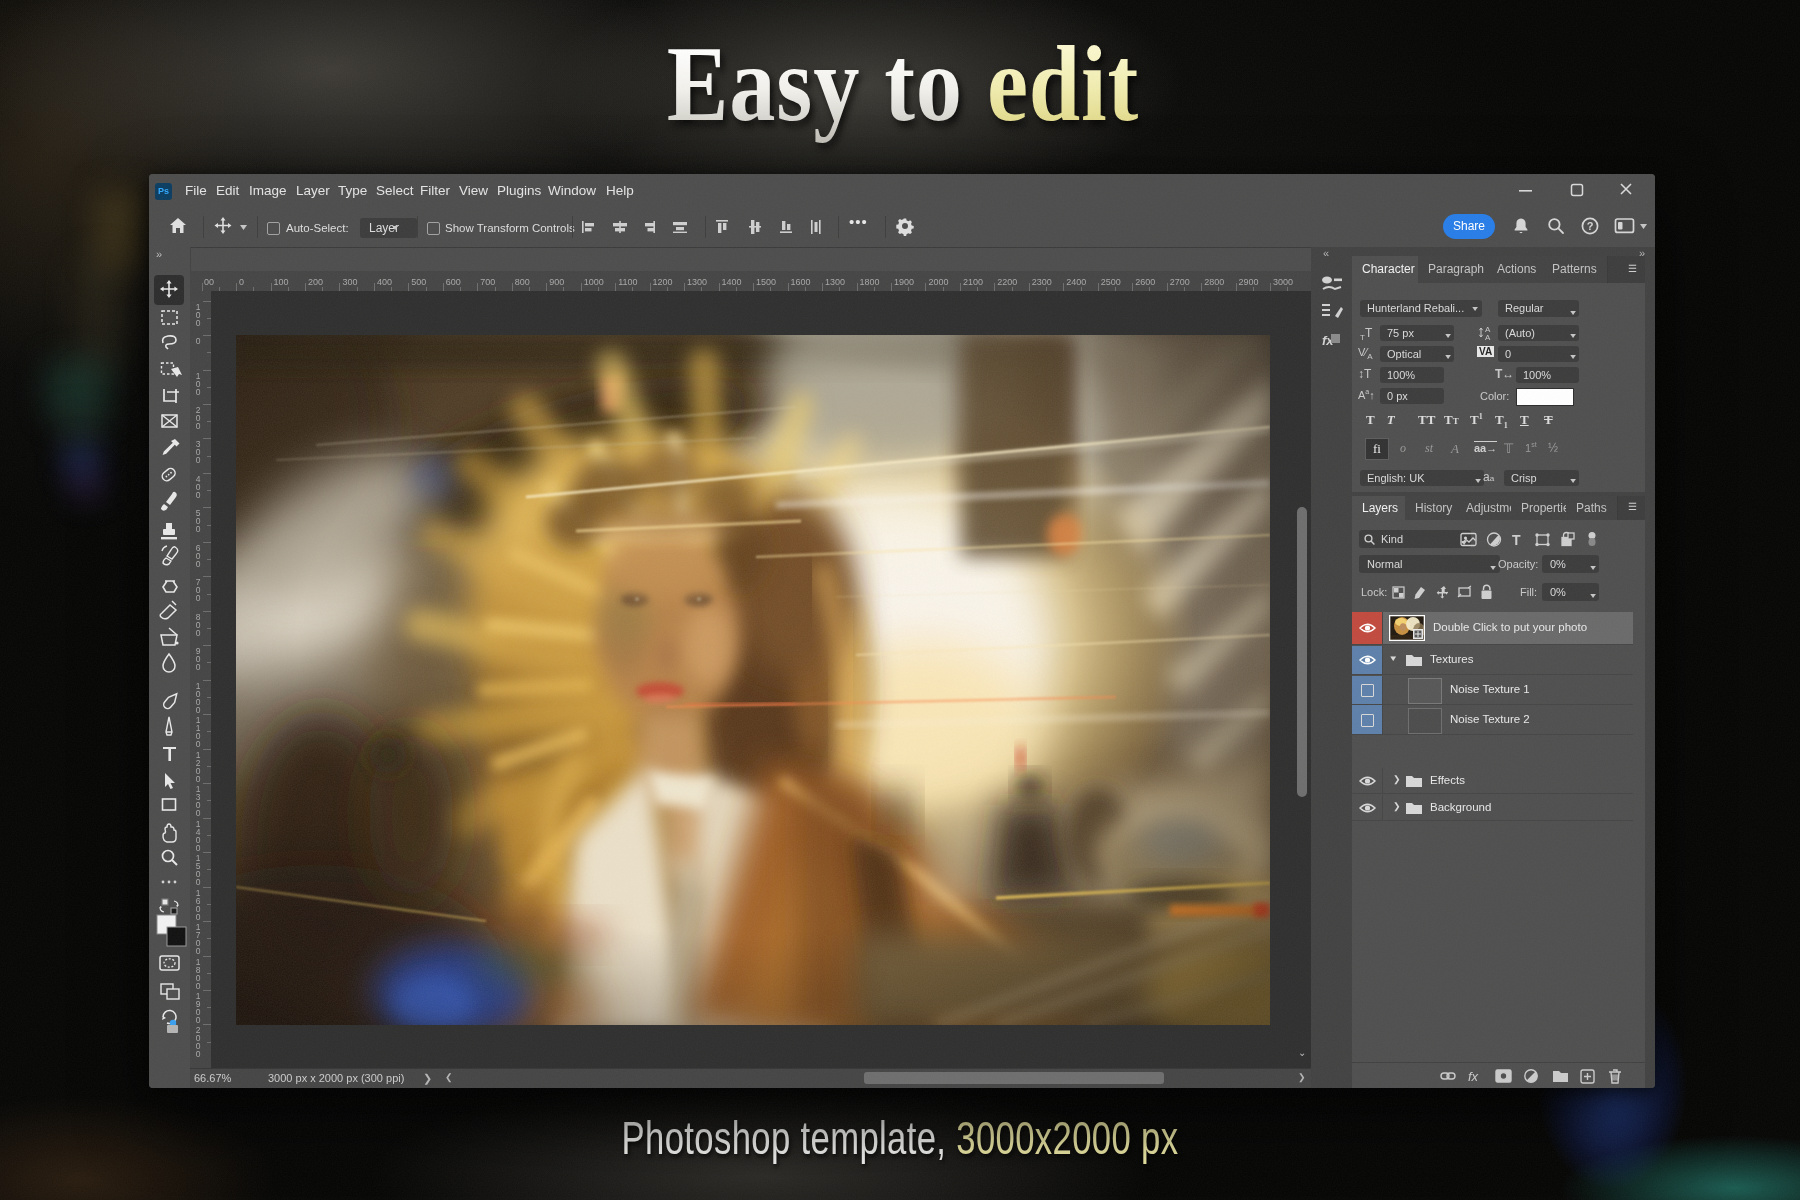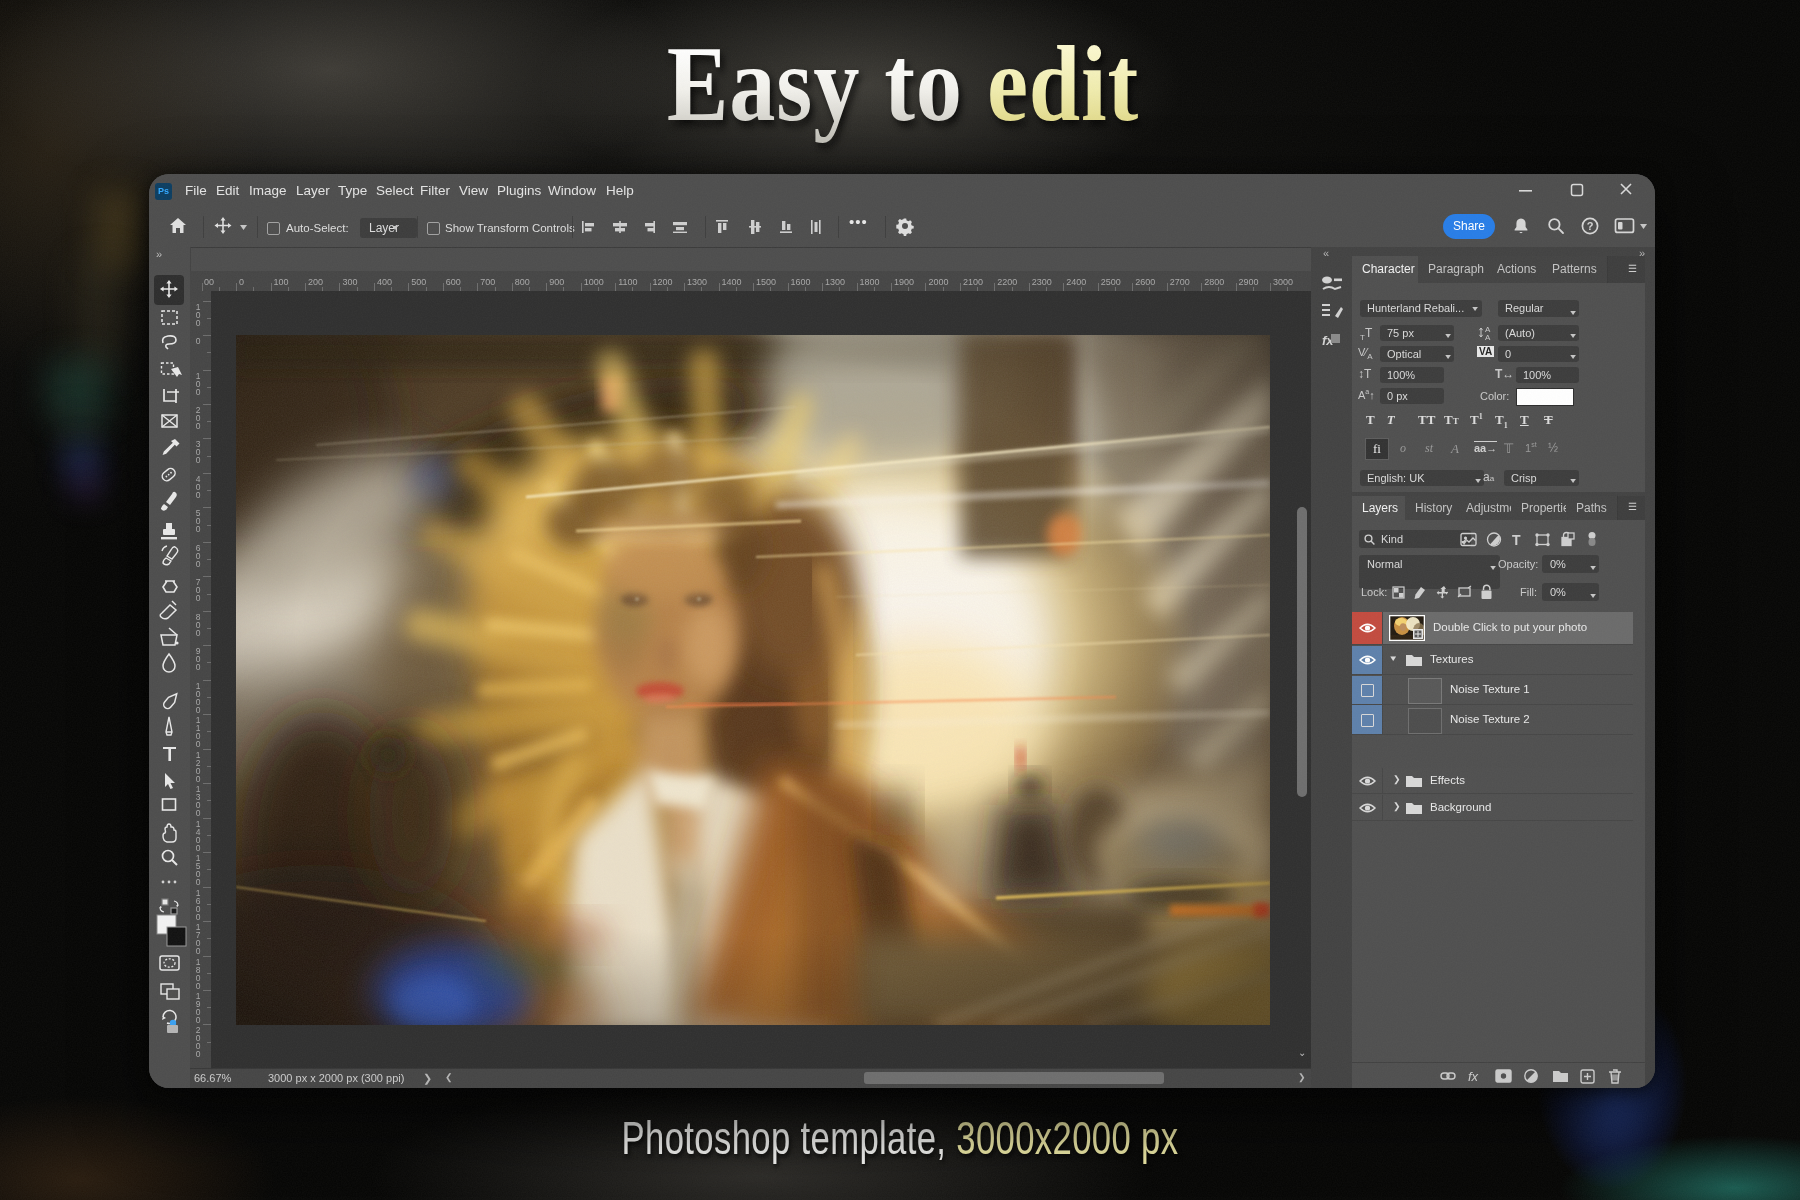--- a/index.html
+++ b/index.html
@@ -25,21 +25,21 @@
  -webkit-background-clip:text;background-clip:text;color:transparent;}
 #title .y{background:linear-gradient(180deg,#fbf8cf 20%,#f0ecae 55%,#ddd47e 95%);
  -webkit-background-clip:text;background-clip:text;color:transparent;}
 #title .sh{position:absolute;left:0;right:0;top:0;text-align:center;color:rgba(0,0,0,0.75);
  transform:translate(4px,5px);filter:blur(4px);z-index:-1;}
 #caption{position:absolute;top:1110px;left:0;width:1800px;text-align:center;transform:scaleX(0.737);
  font-size:47px;letter-spacing:0.5px;white-space:nowrap;color:#f4f4f2;
  text-shadow:2px 3px 5px rgba(0,0,0,0.8);}
 #caption .y{color:#efeaa6;}
 
-#win{position:absolute;left:149px;top:174px;width:1506px;height:914px;border-radius:20px;
+#win{position:absolute;left:149px;top:174px;width:1506px;height:914px;border-radius:4px;
  background:#4d4d4d;box-shadow:0 25px 70px rgba(0,0,0,0.85), 0 4px 18px rgba(0,0,0,0.7);overflow:hidden;
  font-size:13px;color:#e2e2e2;}
 .abs{position:absolute;}
 
 #menubar{position:absolute;left:0;top:0;width:100%;height:33px;background:#4d4d4d;}
 .mi{position:absolute;top:9px;font-size:13.5px;color:#e4e4e4;}
 
 #optbar{position:absolute;left:0;top:33px;width:100%;height:40px;background:#4d4d4d;border-bottom:1px solid #3a3a3a;}
 .vdiv{position:absolute;top:9px;width:1px;height:22px;background:#3e3e3e;}
 .cb{position:absolute;width:11px;height:11px;border:1px solid #a2a2a2;border-radius:2px;top:15px;}
@@ -899,21 +899,21 @@
                 <rect x="2" y="6.5" width="9" height="8" fill="#cfcfcf"></rect>
                 <path d="M3.5 6 v-1.5 a3 3 0 0 1 6 0 V6"></path>
                 <rect x="8" y="2" width="6" height="6" fill="#4f4f4f" stroke="#cfcfcf"></rect>
               </g>
       <g transform="translate(126,0)">
                 <circle cx="6" cy="4.5" r="3.5" fill="#cfcfcf" stroke="none"></circle>
                 <rect x="2.5" y="7" width="7" height="8" rx="3.5" fill="#888" stroke="none"></rect>
               </g>
      </g>
     </svg>
-    <div class="fld" style="left:7px;top:59px;width:133px;height:34px;line-height:18px;padding-left:8px">Normal<span class="chev" style="right:5px;top:4px;font-size:8px">▾</span></div>
+    <div class="fld" style="left:7px;top:59px;width:133px;height:18px;line-height:18px;padding-left:8px">Normal<span class="chev" style="right:5px;top:4px;font-size:8px">▾</span></div>
     <span class="flbl" style="left:146px;top:62px">Opacity:</span>
     <div class="fld" style="left:190px;top:59px;width:49px;height:18px;line-height:18px;padding-left:8px">0%<span class="chev" style="right:4px;top:4px;font-size:8px">▾</span></div>
     <span class="flbl" style="left:9px;top:90px">Lock:</span>
     <svg class="abs" style="left:40px;top:88px" width="115" height="17" viewBox="0 0 115 17">
      <g fill="#cfcfcf">
       <g>
                 <rect x="1" y="3" width="11" height="11" fill="none" stroke="#cfcfcf" stroke-width="1.2"></rect>
                 <rect x="2" y="4" width="4.5" height="4.5"></rect>
                 <rect x="7" y="9" width="4.5" height="4.5"></rect>
               </g>

